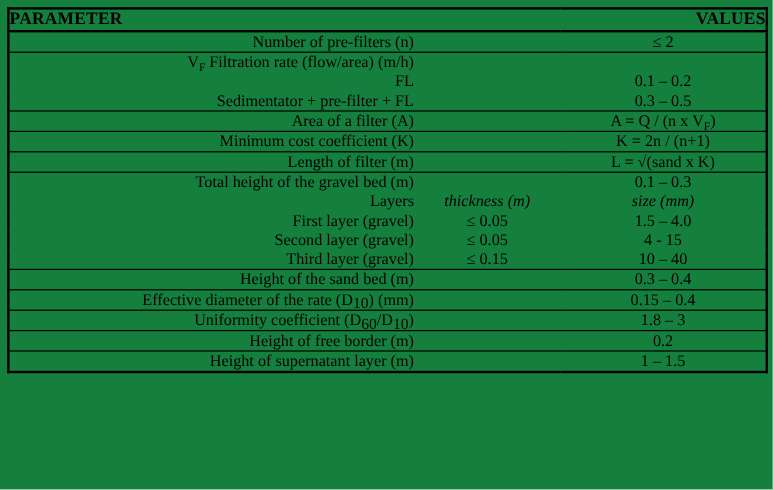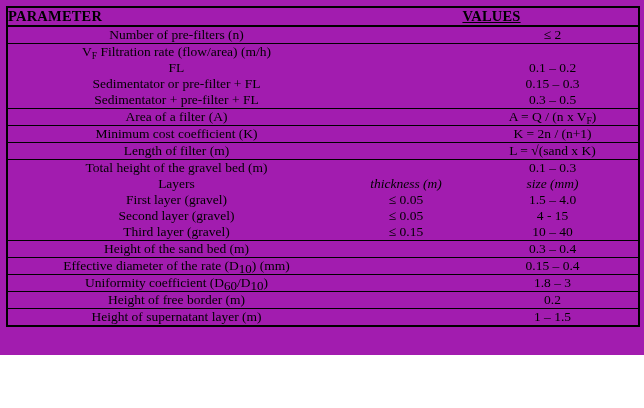--- a/index.html
+++ b/index.html
@@ -6,23 +6,23 @@
     margin: 0;
     padding: 0;
     background: #ffffff;
   }
   body {
     font-family: "Liberation Serif", serif;
     color: #000000;
   }
   #page {
     width: 644px;
-    height: 355px;
+    height: 408px;
     position: relative;
-    background: #a21caf;
+    background: #15803d;
     box-sizing: border-box;
     padding: 6px 6px;
   }
   table.param-table {
     width: 632px;
     border-collapse: collapse;
     table-layout: fixed;
     font-size: 13.5px;
     border: 2px solid #000;
   }
@@ -34,21 +34,21 @@
     border-bottom: 1px solid #000;
   }
   .row-thick {
     border-bottom: 2px solid #000;
   }
   .no-line {
     border-bottom: none;
   }
   .cell-label {
     padding: 1px 4px 1px 5px;
-    text-align: center;
+    text-align: right;
     white-space: nowrap;
   }
   .cell-mid {
     padding: 1px 4px;
     text-align: center;
     white-space: nowrap;
     margin-top: 32px;
   }
   .cell-val {
     padding: 1px 4px;
@@ -58,23 +58,22 @@
   .hdr {
     font-weight: bold;
     font-size: 14.5px;
     letter-spacing: 0.2px;
   }
   .hdr-left {
     padding: 2px 4px 2px 5px;
     text-align: left;
   }
   .hdr-right {
-    text-align: center;
+    text-align: right;
     padding: 2px 4px;
-    text-decoration: underline;
   }
   .indent1 {
     padding-left: 40px;
   }
   .italic {
     font-style: italic;
   }
   sub {
     font-size: 13px;
     vertical-align: baseline;
@@ -120,25 +119,20 @@
         <td class="cell-mid"></td>
         <td class="cell-val"></td>
       </tr>
 
       <tr class="no-line">
         <td class="cell-label indent1">FL</td>
         <td class="cell-mid"></td>
         <td class="cell-val">0.1 – 0.2</td>
       </tr>
 
-      <tr class="no-line">
-        <td class="cell-label indent1">Sedimentator or pre-filter + FL</td>
-        <td class="cell-mid"></td>
-        <td class="cell-val">0.15 – 0.3</td>
-      </tr>
 
       <tr class="row-line">
         <td class="cell-label indent1">Sedimentator + pre-filter + FL</td>
         <td class="cell-mid"></td>
         <td class="cell-val">0.3 – 0.5</td>
       </tr>
 
       <tr class="row-line">
         <td class="cell-label">Area of a filter (A)</td>
         <td class="cell-mid"></td>

